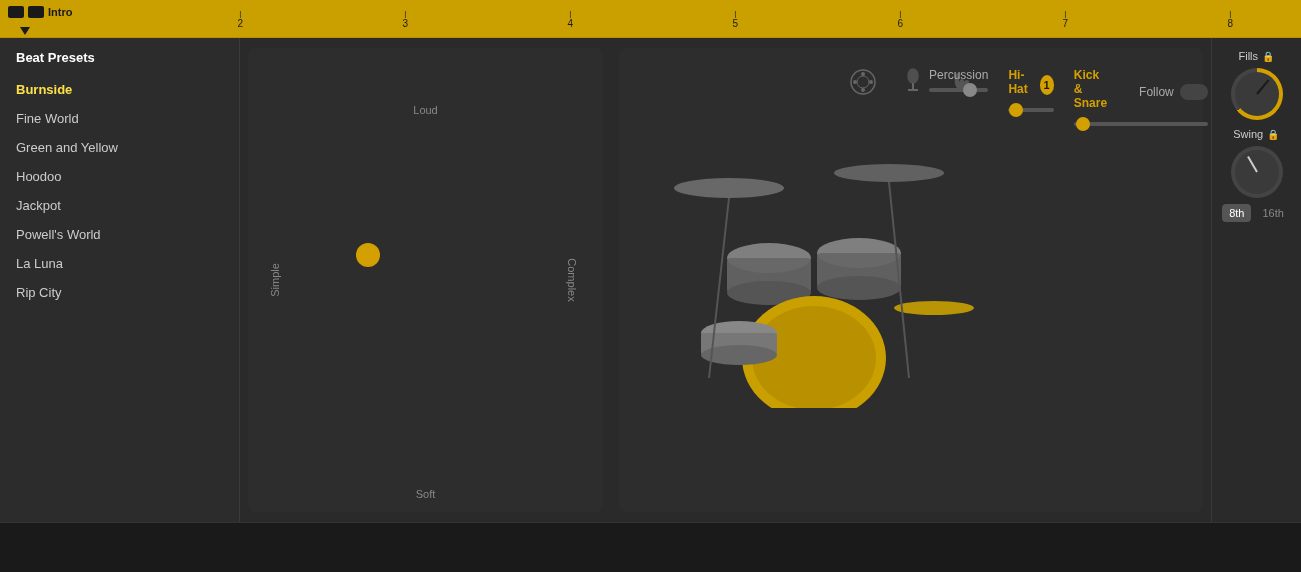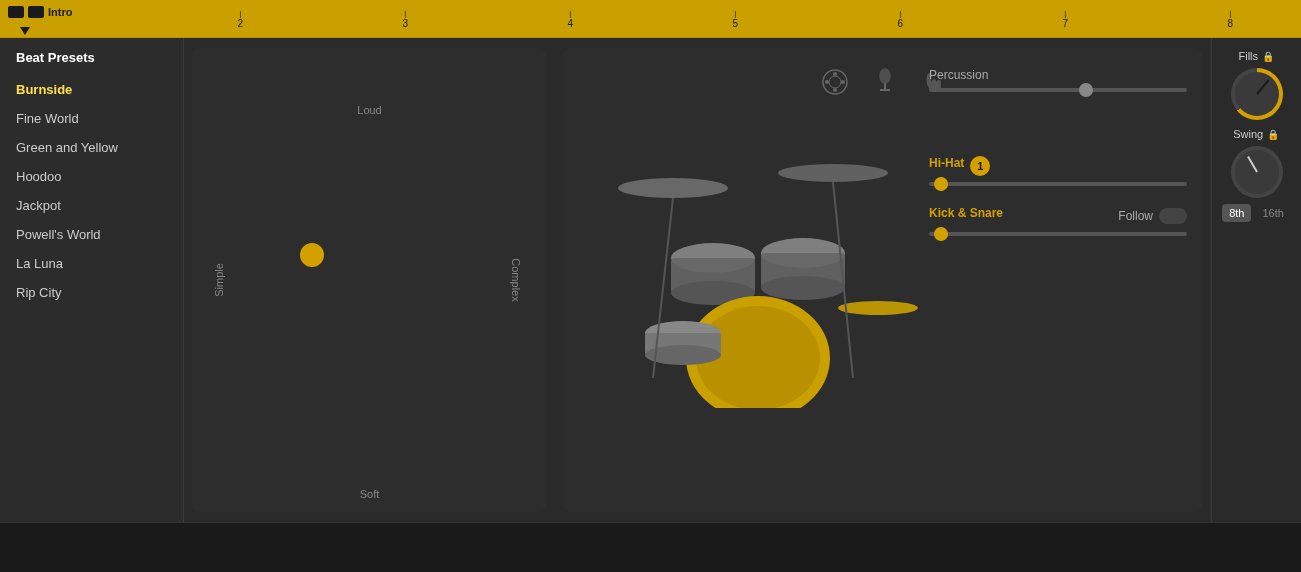--- a/index.html
+++ b/index.html
@@ -73,21 +73,21 @@
 
     
     .main-content {
       display: flex;
       height: calc(572px - 38px - 50px);
       background: #2a2a2a;
     }
 
     
     .sidebar {
-      width: 184px;
+      width: 240px;
       background: #2c2c2c;
       border-right: 1px solid #3a3a3a;
       flex-shrink: 0;
       padding: 12px 0;
     }
     .sidebar-title {
       font-size: 13px;
       font-weight: 700;
       color: #fff;
       padding: 0 16px 10px;
@@ -173,21 +173,21 @@
 
     
     .drum-controls {
       position: absolute;
       right: 0;
       top: 0;
       width: 290px;
       height: 100%;
       padding: 20px 16px;
       display: flex;
-      flex-direction: column;
+      flex-direction: row;
       gap: 20px;
     }
     .control-section label {
       font-size: 12px;
       color: #aaa;
       display: block;
       margin-bottom: 6px;
     }
     .control-section.active-section label {
       color: #d4a000;
@@ -381,21 +381,20 @@
     .drum-svg {
       position: absolute;
       left: 30px;
       top: 40px;
     }
 
     .hihat-label-row {
       display: flex;
       align-items: center;
       margin-bottom: 6px;
-      margin-top: 44px;
     }
   </style>
 </head>
 <body>
 
 <div class="timeline">
   <div class="timeline-label">
     <div class="tl-icon">▶</div>
     <div class="tl-icon">↩</div>
     <span>Intro</span>

